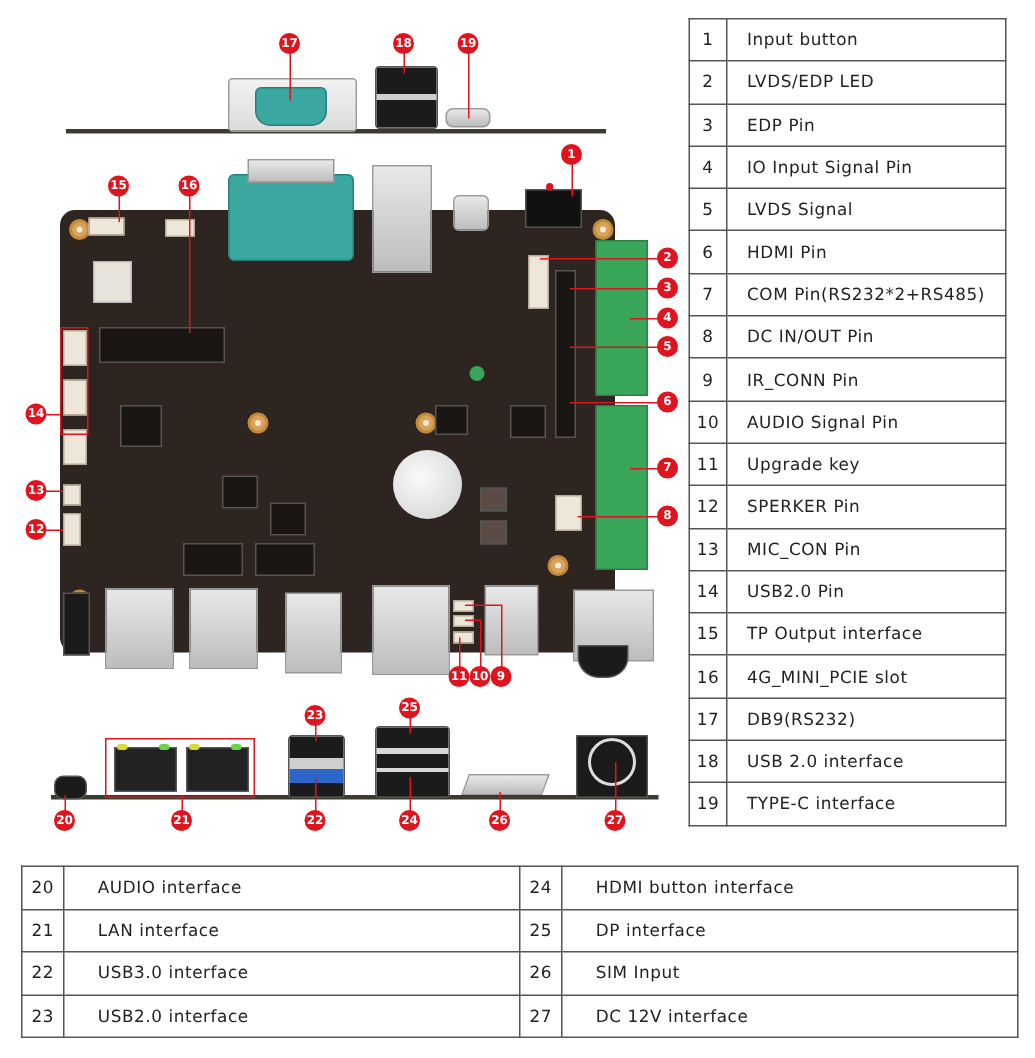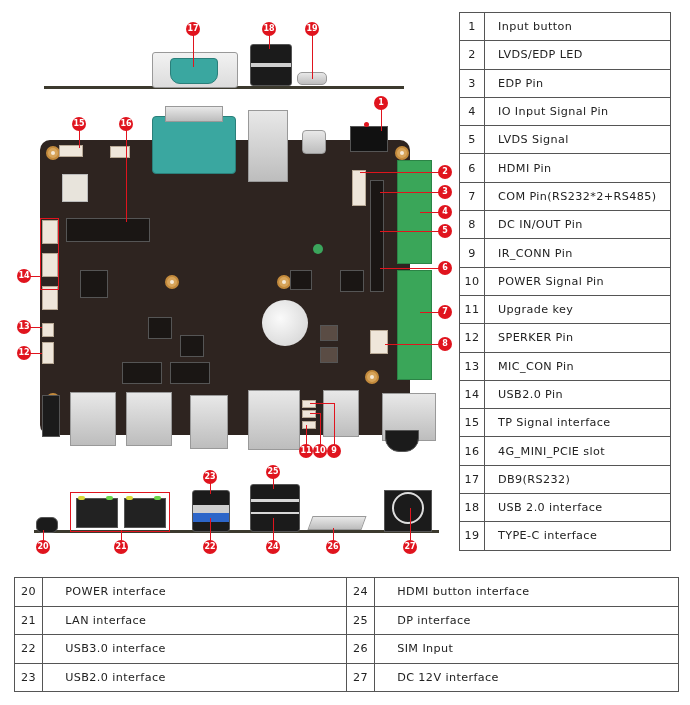--- a/index.html
+++ b/index.html
@@ -209,41 +209,41 @@
       <tr>
         <td class="num">8</td>
         <td class="lbl">DC IN/OUT Pin</td>
       </tr>
       <tr>
         <td class="num">9</td>
         <td class="lbl">IR_CONN Pin</td>
       </tr>
       <tr>
         <td class="num">10</td>
-        <td class="lbl">POWER Signal Pin</td>
+        <td class="lbl">AUDIO Signal Pin</td>
       </tr>
       <tr>
         <td class="num">11</td>
         <td class="lbl">Upgrade key</td>
       </tr>
       <tr>
         <td class="num">12</td>
         <td class="lbl">SPERKER Pin</td>
       </tr>
       <tr>
         <td class="num">13</td>
         <td class="lbl">MIC_CON Pin</td>
       </tr>
       <tr>
         <td class="num">14</td>
         <td class="lbl">USB2.0 Pin</td>
       </tr>
       <tr>
         <td class="num">15</td>
-        <td class="lbl">TP Signal interface</td>
+        <td class="lbl">TP Output interface</td>
       </tr>
       <tr>
         <td class="num">16</td>
         <td class="lbl">4G_MINI_PCIE slot</td>
       </tr>
       <tr>
         <td class="num">17</td>
         <td class="lbl">DB9(RS232)</td>
       </tr>
       <tr>
@@ -254,21 +254,21 @@
         <td class="num">19</td>
         <td class="lbl">TYPE-C interface</td>
       </tr>
     </tbody>
 </table>
 
 <table class="btable">
   <tbody id="btbody">
       <tr>
         <td class="num">20</td>
-        <td class="lbl">POWER interface</td>
+        <td class="lbl">AUDIO interface</td>
         <td class="num">24</td>
         <td class="lbl">HDMI button interface</td>
       </tr>
       <tr>
         <td class="num">21</td>
         <td class="lbl">LAN interface</td>
         <td class="num">25</td>
         <td class="lbl">DP interface</td>
       </tr>
       <tr>

